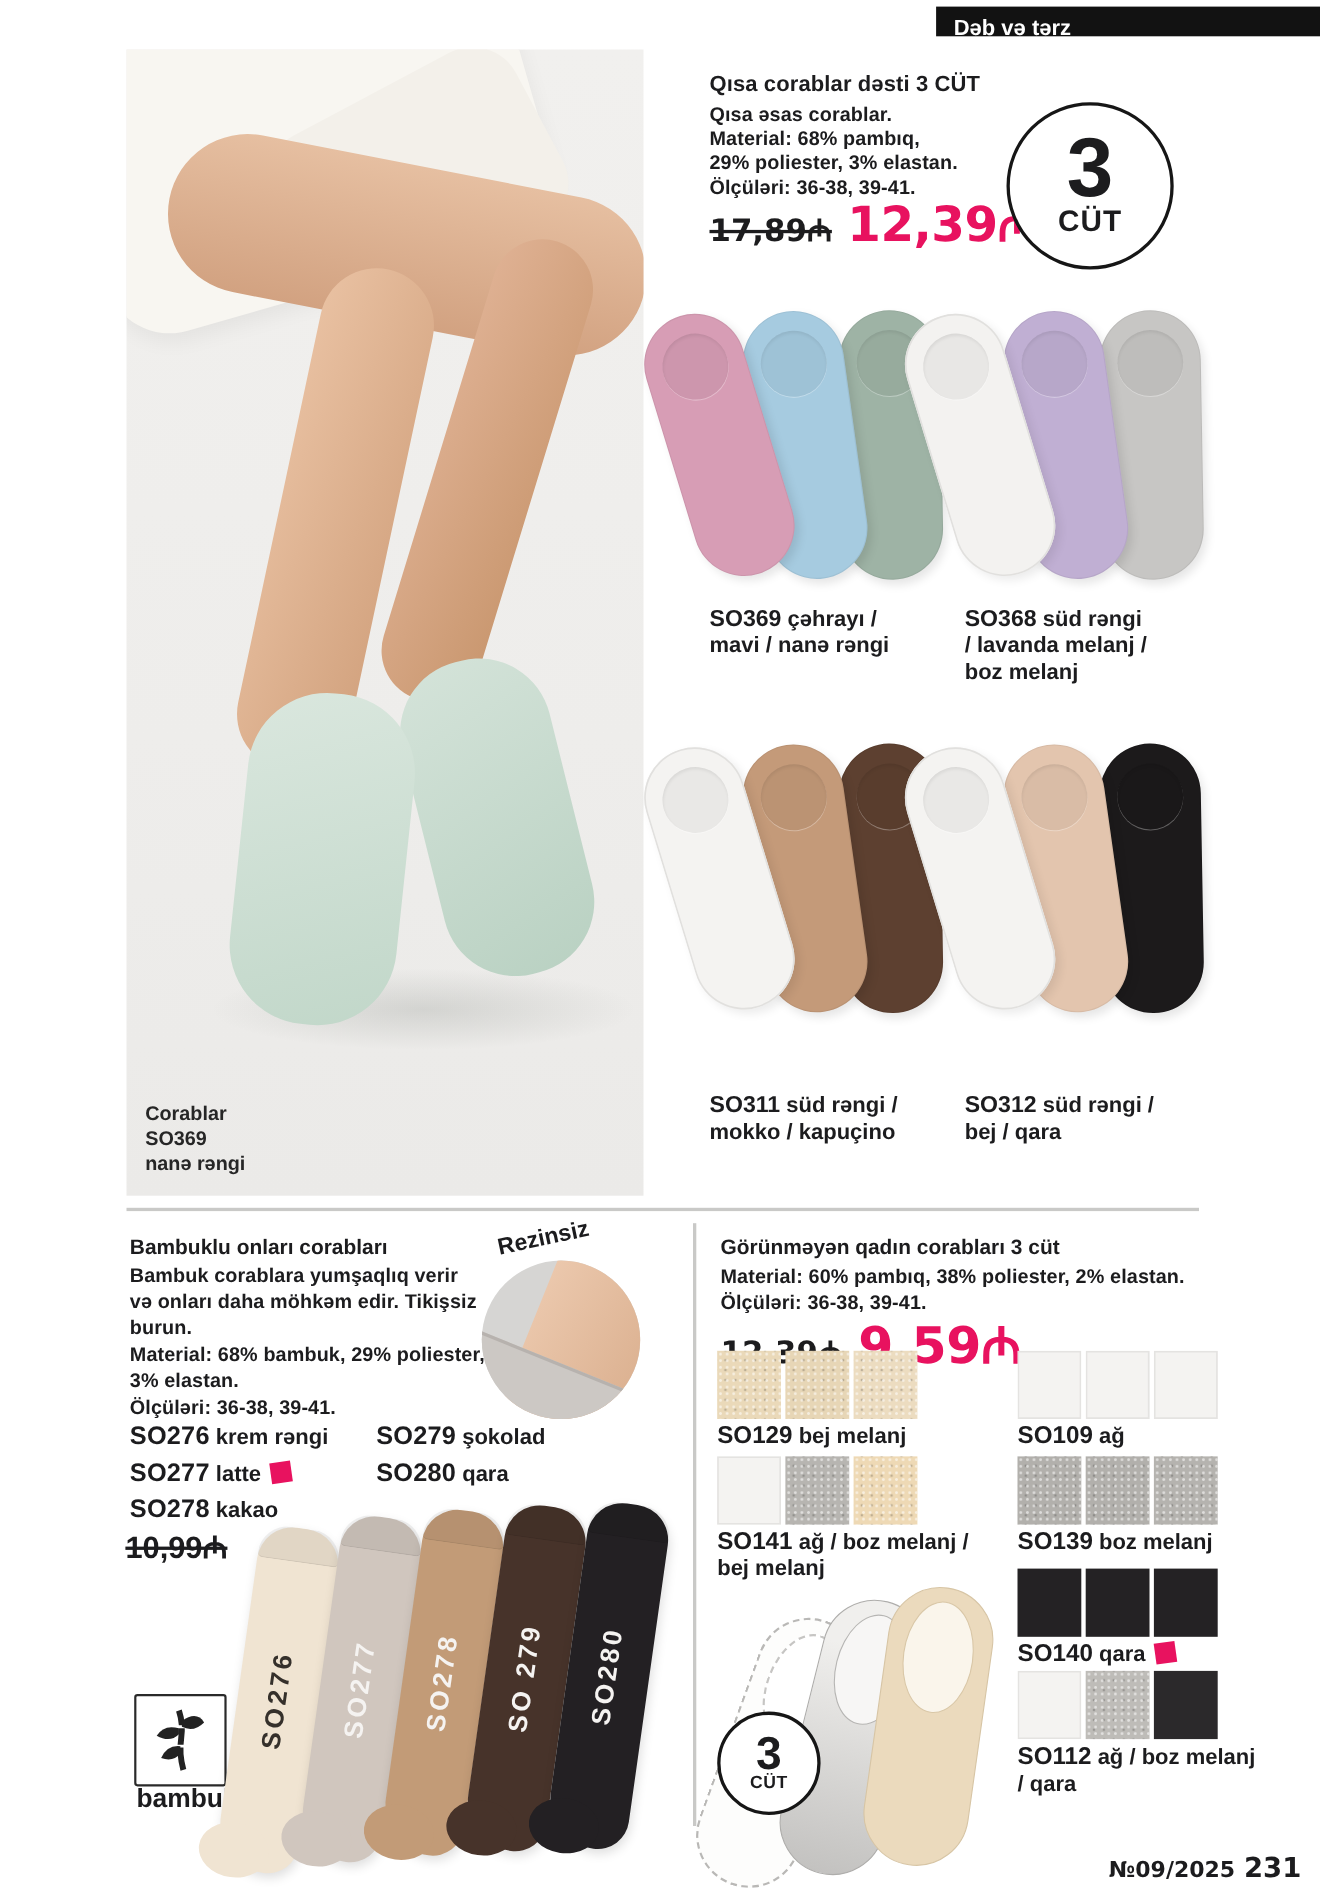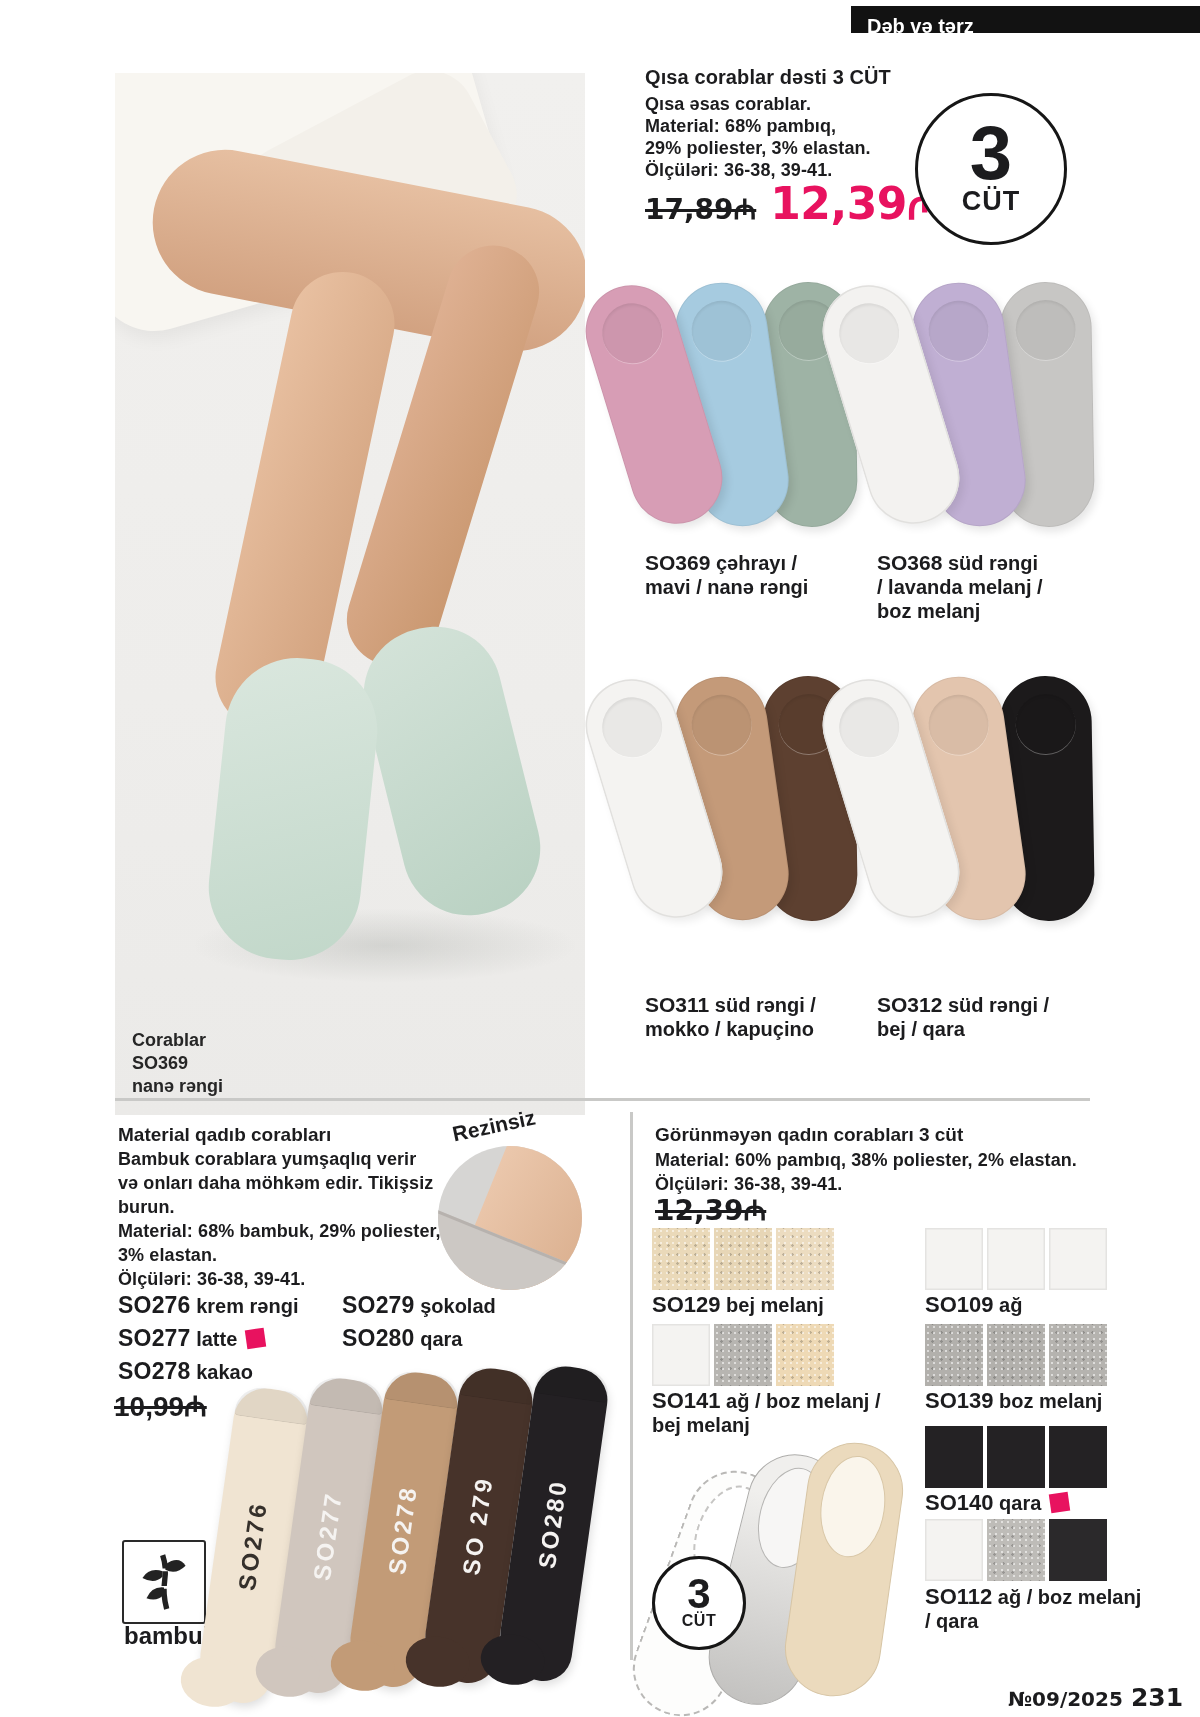--- a/index.html
+++ b/index.html
@@ -6,21 +6,21 @@
   .page{position:relative;width:1200px;height:1717px;background:#ffffff;overflow:hidden;
         font-family:"Liberation Sans","DejaVu Sans",sans-serif;color:#1c1c1e;}
   .abs{position:absolute;}
 
   
   .tag-bar{position:absolute;left:851px;top:6px;width:349px;height:27px;background:#121212;
            color:#fff;font-size:20px;font-weight:700;line-height:40px;padding-left:16px;box-sizing:border-box;}
 
   
   .hero{position:absolute;left:115px;top:45px;width:470px;height:1042px;overflow:hidden;
-        background:linear-gradient(180deg,#f1f0ee 0%,#eeedeb 60%,#ebeae8 100%);margin-top:28px;}
+        background:linear-gradient(180deg,#f1f0ee 0%,#eeedeb 60%,#ebeae8 100%);}
   .knit{left:-50px;top:-70px;width:420px;height:290px;background:#f8f6f1;border-radius:60px;transform:rotate(-16deg);box-shadow:0 8px 18px rgba(0,0,0,.05);}
   .knit2{left:140px;top:30px;width:250px;height:180px;background:#f3f0ea;border-radius:45px;transform:rotate(-28deg);}
   .thigh{left:35px;top:105px;width:440px;height:145px;border-radius:75px;transform:rotate(11deg);
          background:linear-gradient(180deg,#e6bfa1,#d2a281);}
   .calf-back{left:282px;top:165px;width:92px;height:435px;border-radius:46px;transform:rotate(17deg);
          background:linear-gradient(100deg,#dfb193,#c9976f);}
   .calf-front{left:138px;top:195px;width:104px;height:465px;border-radius:52px;transform:rotate(12deg);
          background:linear-gradient(100deg,#e9c1a2,#d2a27e);}
   .sock-back{left:268px;top:552px;width:138px;height:292px;border-radius:66px;transform:rotate(-14deg);z-index:2;
          background:linear-gradient(160deg,#d4e3d9,#b9d1c2);}
@@ -208,21 +208,21 @@
   </div>
   <div class="set-label" style="left:877px;top:993px;">
     <b>SO312</b>
     <span>süd rəngi /</span><br>
     <span>bej / qara</span>
   </div>
 
   <div class="h-div"></div>
   <div class="v-div"></div>
 
-  <div class="bl-title" style="left:118px;top:1124px;">Material qadıb corabları</div>
+  <div class="bl-title" style="left:118px;top:1124px;">Bambuklu onları corabları</div>
   <div class="desc-line" style="left:118px;top:1149px;">Bambuk corablara yumşaqlıq verir</div>
   <div class="desc-line" style="left:118px;top:1173px;">və onları daha möhkəm edir. Tikişsiz</div>
   <div class="desc-line" style="left:118px;top:1197px;">burun.</div>
   <div class="desc-line" style="left:118px;top:1221px;">Material: 68% bambuk, 29% poliester,</div>
   <div class="desc-line" style="left:118px;top:1245px;">3% elastan.</div>
   <div class="desc-line" style="left:118px;top:1269px;">Ölçüləri: 36-38, 39-41.</div>
 
   <div class="rezinsiz">Rezinsiz</div>
   <div class="inset-circle">
     <div class="abs inset-skin"></div>
@@ -277,20 +277,21 @@
       <path d="M20 27 q-9 -1 -13 8 q8 3 13 -3 z" fill="#222"></path>
     </svg>
   </div>
   <div class="bamboo-label">bambuk</div>
 
   <div class="br-title" style="left:655px;top:1124px;">Görünməyən qadın corabları 3 cüt</div>
   <div class="desc-line" style="left:655px;top:1150px;">Material: 60% pambıq, 38% poliester, 2% elastan.</div>
   <div class="desc-line" style="left:655px;top:1174px;">Ölçüləri: 36-38, 39-41.</div>
   <div class="abs price-row" style="left:655px;top:1190px;">
     <span class="price-old">12,39₼</span>
+    <span class="price-new lg" style="color: rgb(232, 18, 95);">9,59₼</span>
   </div>
 
   <div class="swrow" style="left:652px;top:1228px;">
     <div class="sw p1 melange" style="background: rgb(234, 217, 185);"></div>
     <div class="sw p2 melange" style="background: rgb(231, 214, 182);"></div>
     <div class="sw p3 melange" style="background: rgb(236, 220, 192);"></div>
   </div>
   <div class="sw-label" style="left:652px;top:1293px;">
     <b>SO129</b>
     <span>bej melanj</span>

